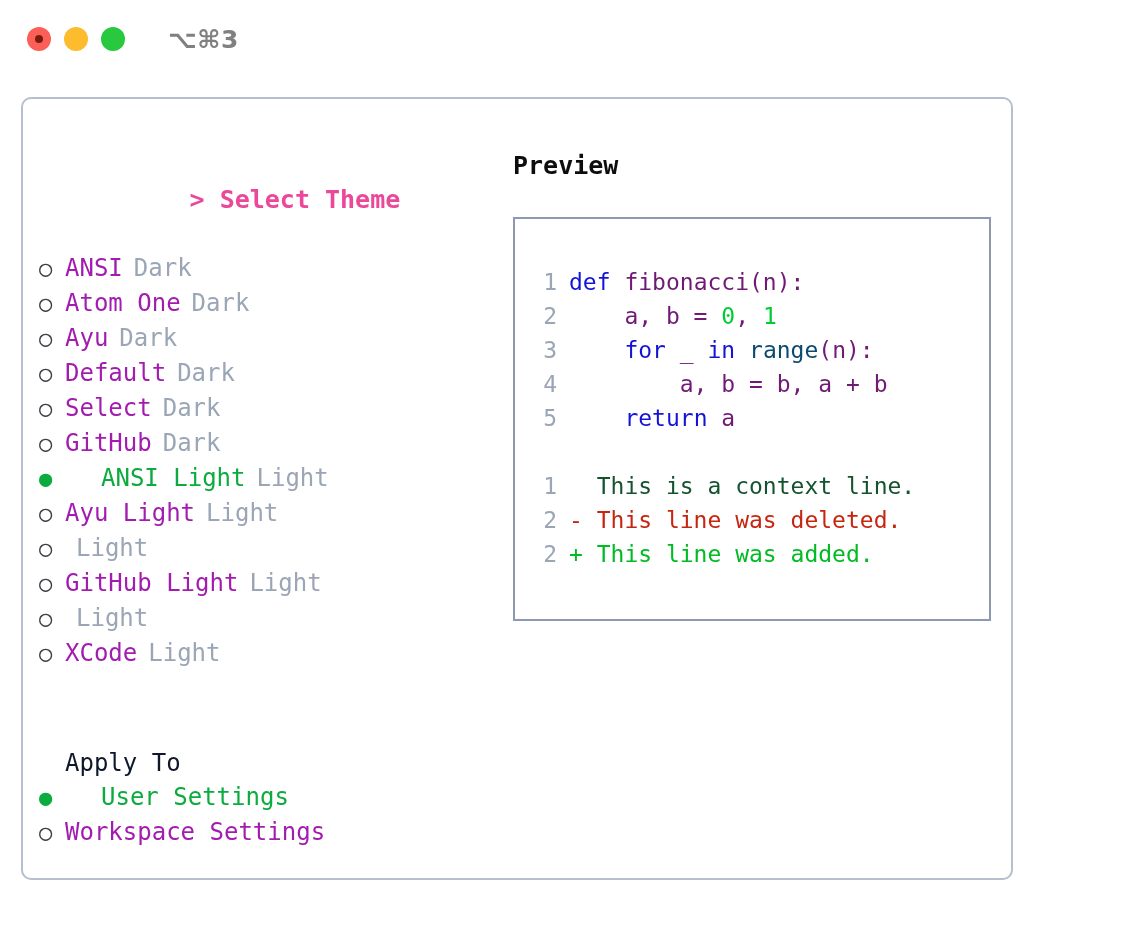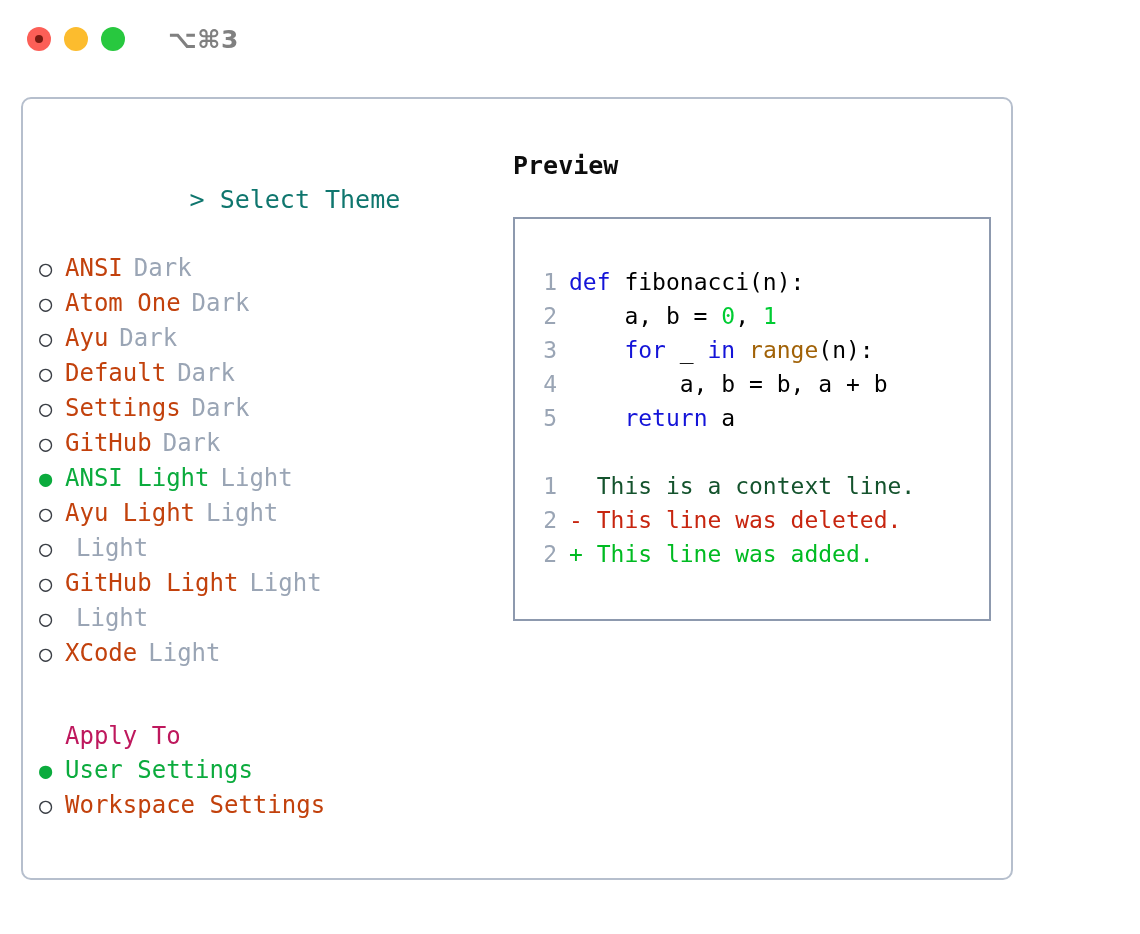--- a/index.html
+++ b/index.html
@@ -95,57 +95,58 @@
   }
 
   .right-col {
     flex: 1;
     padding: 50px 0 16px 0;
   }
 
   
   .section-head {
     font-size: 25px;
-    font-weight: 400;
-    color: #0f766e;
+    font-weight: 700;
+    color: #ec4899;
     line-height: 34px;
     white-space: pre;
   }
 
   .opt-row {
     display: flex;
     align-items: baseline;
     line-height: 34px;
     font-size: 24px;
     white-space: pre;
   }
   .opt-bullet {
     width: 26px;
     flex: none;
     color: #3b3f46;
     font-size: 22px;
   }
   .opt-bullet.on { color: #0bab3d; }
-  .opt-label { color: #c2410c; }
-  .opt-label.sel { color: #0bab3d; }
+  .opt-label { color: #a21caf; }
+  .opt-label.sel { color: #0bab3d; margin-left: 36px; }
   .opt-tag {
     color: #9aa5b5;
     margin-left: 11px;
     text-align: right;
   }
 
   .spacer-lg { height: 48px; }
   .spacer-sm { height: 30px; }
 
   .apply-head {
     font-size: 24px;
-    color: #be185d;
+    color: #0f172a;
     line-height: 34px;
     padding-left: 26px;
     white-space: pre;
+    margin-top: 27px;
   }
 
   .hint {
     color: #9aa5b5;
     font-size: 24px;
     line-height: 34px;
     width: 410px;
     padding-left: 3px;
   }
 
@@ -176,24 +177,24 @@
     line-height: 34px;
     white-space: pre;
   }
   .ln {
     width: 30px;
     flex: none;
     text-align: right;
     color: #9aa5b5;
     margin-right: 12px;
   }
-  .code-txt { color: #000000; }
+  .code-txt { color: #701a75; }
 
   .k-kw   { color: #1414d8; }
-  .k-fn   { color: #a16207; }
+  .k-fn   { color: #0c4a6e; }
   .k-num  { color: #00cc33; }
   .k-ctx  { color: #14532d; }
   .k-del  { color: #c7250f; text-align: center; }
   .k-add  { color: #00bb22; }
 
   .code-gap { height: 34px; }
 </style>
 </head>
 <body>
 
@@ -215,21 +216,21 @@
 
         <div class="section-head">
           <span>&gt; </span><span>Select Theme</span>
         </div>
 
         <div id="theme-list">
             <div class="opt-row"><span class="opt-bullet">○</span><span class="opt-label">ANSI</span><span class="opt-tag">Dark</span></div>
             <div class="opt-row"><span class="opt-bullet">○</span><span class="opt-label">Atom One</span><span class="opt-tag">Dark</span></div>
             <div class="opt-row"><span class="opt-bullet">○</span><span class="opt-label">Ayu</span><span class="opt-tag">Dark</span></div>
             <div class="opt-row"><span class="opt-bullet">○</span><span class="opt-label">Default</span><span class="opt-tag">Dark</span></div>
-            <div class="opt-row"><span class="opt-bullet">○</span><span class="opt-label">Settings</span><span class="opt-tag">Dark</span></div>
+            <div class="opt-row"><span class="opt-bullet">○</span><span class="opt-label">Select</span><span class="opt-tag">Dark</span></div>
             <div class="opt-row"><span class="opt-bullet">○</span><span class="opt-label">GitHub</span><span class="opt-tag">Dark</span></div>
             <div class="opt-row"><span class="opt-bullet on">●</span><span class="opt-label sel">ANSI Light</span><span class="opt-tag">Light</span></div>
             <div class="opt-row"><span class="opt-bullet">○</span><span class="opt-label">Ayu Light</span><span class="opt-tag">Light</span></div>
             <div class="opt-row"><span class="opt-bullet">○</span><span class="opt-tag">Light</span></div>
             <div class="opt-row"><span class="opt-bullet">○</span><span class="opt-label">GitHub Light</span><span class="opt-tag">Light</span></div>
             <div class="opt-row"><span class="opt-bullet">○</span><span class="opt-tag">Light</span></div>
             <div class="opt-row"><span class="opt-bullet">○</span><span class="opt-label">XCode</span><span class="opt-tag">Light</span></div>
           </div>
 
         <div class="spacer-lg"></div>

